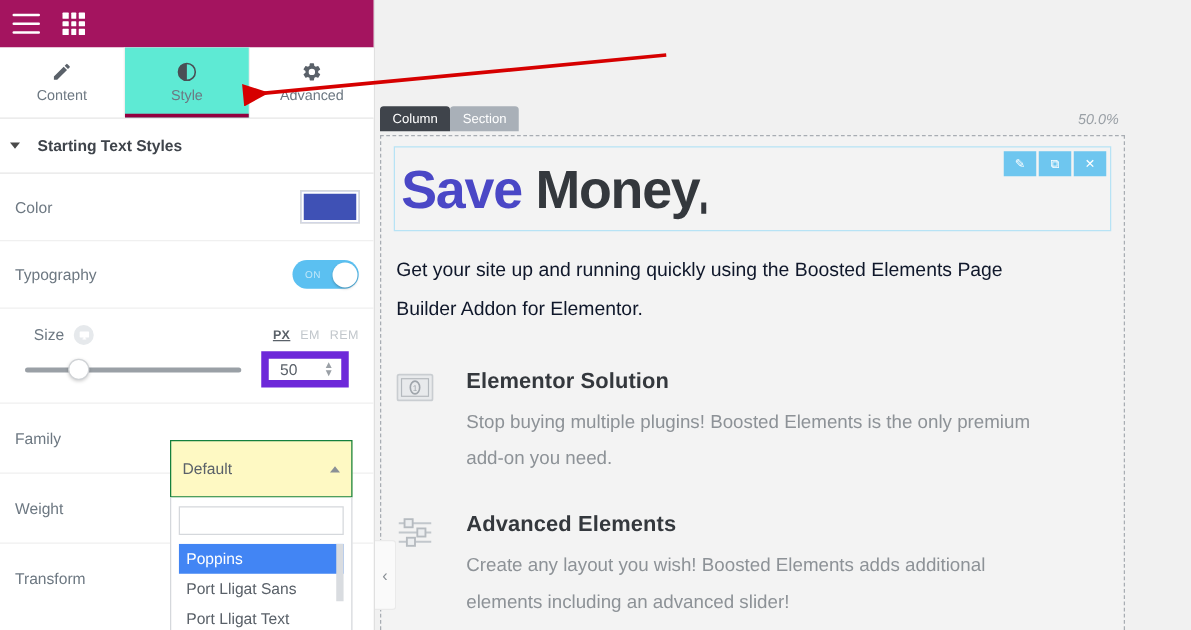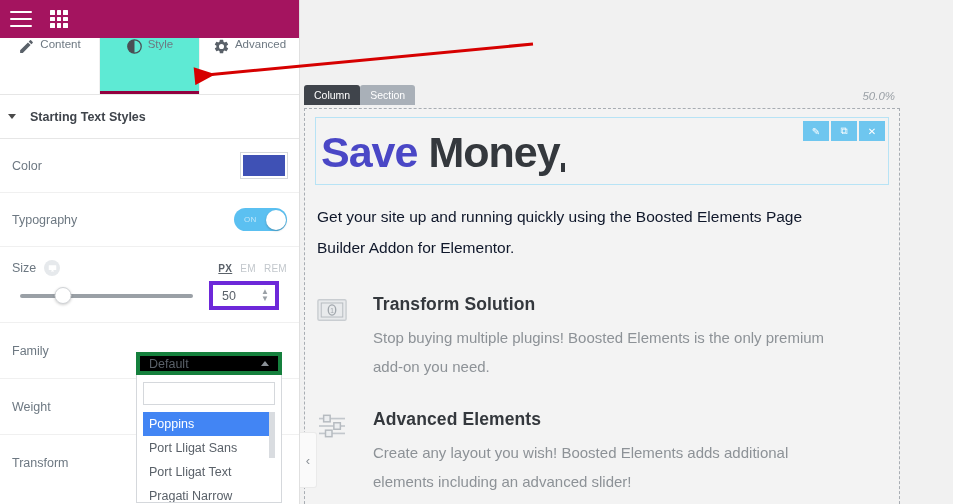--- a/index.html
+++ b/index.html
@@ -44,22 +44,22 @@
     gap: 2px; cursor: pointer; margin-left: 6px;
   }
   .grid-icon i { background: #fff; border-radius: 0.5px; display:block; }
 
   .tabs {
     display: flex; height: 57px;
     background: #fff;
     border-bottom: 1px solid #e6e6e6;
   }
   .tab {
-    flex: 1; display: flex; flex-direction: row;
-    align-items: flex-start; justify-content: center;
+    flex: 1; display: flex; flex-direction: column;
+    align-items: center; justify-content: center;
     gap: 5px; cursor: pointer; position: relative;
     color: #6d7882;
     border-right: 1px solid #f0f0f0;
   }
   .tab:last-child { border-right: none; }
   .tab.active { background: #5eead4; }
   .tab.active::after {
     content: ""; position: absolute; left: 0; right: 0; bottom: 0;
     height: 3px; background: #93003f;
   }
@@ -115,31 +115,31 @@
 
   .slider-row { display: flex; align-items: center; padding: 0 20px 12px 20px; gap: 16px; border-bottom: 1px solid #f0f0f0; }
   .slider { flex: 1; position: relative; height: 18px; display:flex; align-items:center; cursor: pointer; }
   .slider-track { width: 100%; height: 4px; background: #9aa0a6; border-radius: 2px; }
   .slider-knob {
     position: absolute; left: 25%; transform: translateX(-50%);
     width: 17px; height: 17px; border-radius: 50%;
     background: #fff; border: 1px solid #d0d3d6; box-shadow: 0 1px 3px rgba(0,0,0,.2);
   }
   .num-input {
-    width: 70px; height: 29px; border: 4px solid #6d28d9; background: #fff;
+    width: 70px; height: 29px; border: 6px solid #6d28d9; background: #fff;
     display: flex; align-items: center; justify-content: space-between;
     padding: 0 6px 0 9px;
   }
   .num-value { font-size: 12.5px; color: #5a6169; }
   .spinner { display: flex; flex-direction: column; gap: 1px; color: #9aa0a6; line-height: 6px; font-size: 8px; }
 
   
   .select-wrap { position: absolute; left: 136px; top: 352px; width: 146px; z-index: 30; }
   .select-box {
-    height: 23px; border: 4px solid #15803d; background: #000000;
+    height: 46px; border: 1px solid #15803d; background: #fef9c3;
     display: flex; align-items: center; justify-content: space-between;
     padding: 0 9px; cursor: pointer;
   }
   .select-value { font-size: 12.5px; color: #5a6169; }
   .caret-up { width: 0; height: 0; border-left: 4px solid transparent; border-right: 4px solid transparent; border-bottom: 5px solid #8a9096; }
   .select-drop {
     border: 1px solid #d5d8dc; border-top: none; background: #fff;
     padding: 7px 6px 0 6px;
   }
   .select-search {
@@ -285,21 +285,21 @@
     </div>
 
     <div class="row">
       <span class="row-label">Typography</span>
       <span class="toggle">
         <span class="toggle-text">ON</span>
         <span class="toggle-knob"></span>
       </span>
     </div>
 
-    <div class="row no-border" style="min-height:34px;padding-top:8px;">
+    <div class="row no-border" style="min-height:34px;padding-top:8px;margin-left:15px;">
       <span class="row-label">
         <span>Size</span>
         <span class="responsive-icon">
           <svg width="9" height="9" viewBox="0 0 24 24" fill="#ffffff">
             <path d="M21 3H3a1 1 0 00-1 1v11a1 1 0 001 1h7v2H8v2h8v-2h-2v-2h7a1 1 0 001-1V4a1 1 0 00-1-1z"></path>
           </svg>
         </span>
       </span>
       <span class="units">
         <span class="unit active">PX</span>
@@ -380,21 +380,21 @@
       <div class="feature f1">
         <div class="feat-icon">
           <svg width="30" height="24" viewBox="0 0 32 24">
             <rect x="1" y="1" width="30" height="22" rx="1.5" fill="#e8eaec" stroke="#c9cdd1" stroke-width="1.5"></rect>
             <rect x="4.5" y="4.5" width="23" height="15" fill="none" stroke="#b4b9be" stroke-width="1"></rect>
             <ellipse cx="16" cy="12" rx="4" ry="5.4" fill="none" stroke="#9fa5ab" stroke-width="1.4"></ellipse>
             <text x="16" y="15.4" font-size="7" fill="#9fa5ab" text-anchor="middle" font-family="Liberation Sans, sans-serif">1</text>
           </svg>
         </div>
         <div>
-          <div class="feat-title">Transform Solution</div>
+          <div class="feat-title">Elementor Solution</div>
           <div class="feat-desc">Stop buying multiple plugins! Boosted Elements is the only premium add-on you need.</div>
         </div>
       </div>
 
       <div class="feature f2">
         <div class="feat-icon">
           <svg width="30" height="26" viewBox="0 0 32 28">
             <line x1="2" y1="6" x2="30" y2="6" stroke="#c2c7cc" stroke-width="1.8"></line>
             <line x1="2" y1="14" x2="30" y2="14" stroke="#c2c7cc" stroke-width="1.8"></line>
             <line x1="2" y1="22" x2="30" y2="22" stroke="#c2c7cc" stroke-width="1.8"></line>

